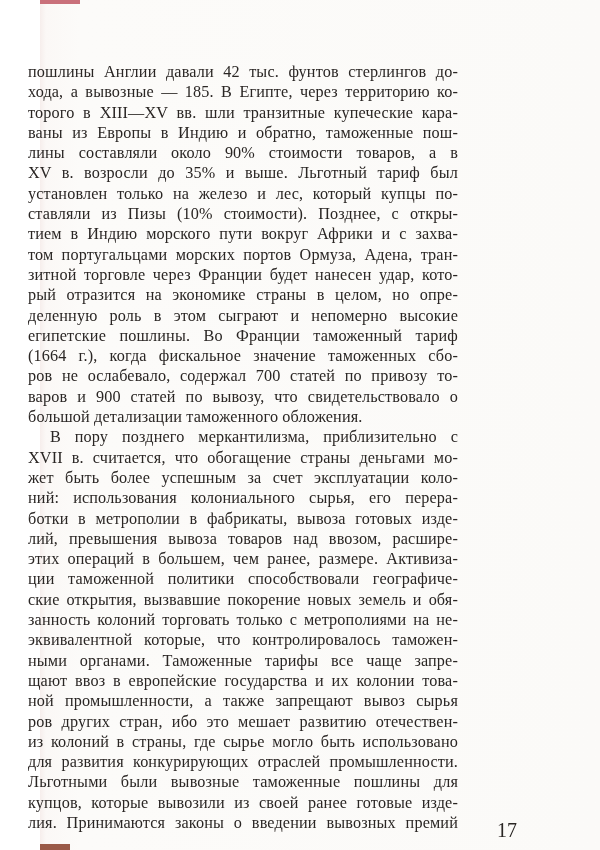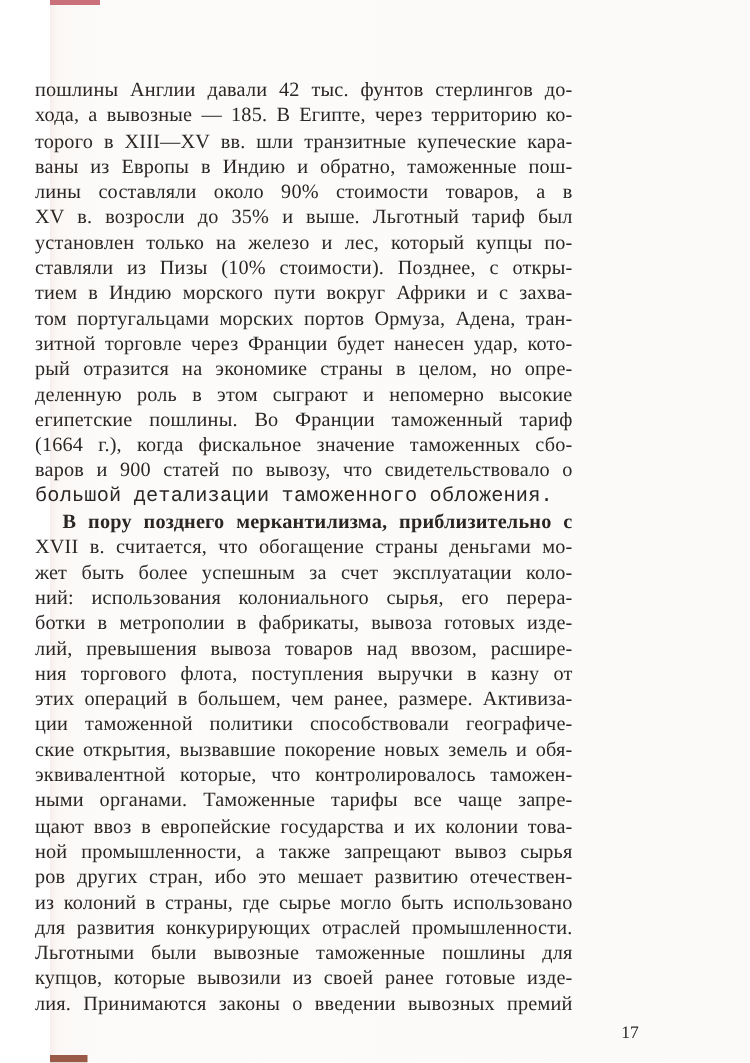--- a/index.html
+++ b/index.html
@@ -26,25 +26,25 @@
   }
   .text-block {
     position:absolute; left:28px; top:62px; width:430px;
     font-size:16.2px; line-height:20.3px; color:#2a2624;
     letter-spacing:0.15px;
   }
   .line {
     display:block; white-space:nowrap; text-align:justify;
     text-align-last:justify; height:20.3px;
   }
-  .line.last { text-align-last:left;font-family:Liberation Mono, monospace; }
-  .line.indent { padding-left:22px;font-weight:bold; }
+  .line.last { text-align-last:left; }
+  .line.indent { padding-left:22px; }
   .page-number {
     position:absolute; left:497px; top:819px;
-    font-size:14px; color:#2a2624;
+    font-size:20px; color:#2a2624;
   }
 </style>
 </head>
 <body>
 
 <div class="scan-margin"></div>
 <div class="page"></div>
 <div class="page-edge-top"></div>
 <div class="page-edge-bottom"></div>
 
@@ -59,35 +59,36 @@
     <span class="line">XV в. возросли до 35% и выше. Льготный тариф был</span>
     <span class="line">установлен только на железо и лес, который купцы по-</span>
     <span class="line">ставляли из Пизы (10% стоимости). Позднее, с откры-</span>
     <span class="line">тием в Индию морского пути вокруг Африки и с захва-</span>
     <span class="line">том португальцами морских портов Ормуза, Адена, тран-</span>
     <span class="line">зитной торговле через Франции будет нанесен удар, кото-</span>
     <span class="line">рый отразится на экономике страны в целом, но опре-</span>
     <span class="line">деленную роль в этом сыграют и непомерно высокие</span>
     <span class="line">египетские пошлины. Во Франции таможенный тариф</span>
     <span class="line">(1664 г.), когда фискальное значение таможенных сбо-</span>
+    <span class="line">ров не ослабевало, содержал 700 статей по привозу то-</span>
     <span class="line">варов и 900 статей по вывозу, что свидетельствовало о</span>
     <span class="line last">большой детализации таможенного обложения.</span>
   </div>
 
   <div>
     <span class="line indent">В пору позднего меркантилизма, приблизительно с</span>
     <span class="line">XVII в. считается, что обогащение страны деньгами мо-</span>
     <span class="line">жет быть более успешным за счет эксплуатации коло-</span>
     <span class="line">ний: использования колониального сырья, его перера-</span>
     <span class="line">ботки в метрополии в фабрикаты, вывоза готовых изде-</span>
     <span class="line">лий, превышения вывоза товаров над ввозом, расшире-</span>
-    <span class="line">ния торгового флота, поступления выручки в казну от</span>
     <span class="line">этих операций в большем, чем ранее, размере. Активиза-</span>
     <span class="line">ции таможенной политики способствовали географиче-</span>
     <span class="line">ские открытия, вызвавшие покорение новых земель и обя-</span>
+    <span class="line">занность колоний торговать только с метрополиями на не-</span>
     <span class="line">эквивалентной которые, что контролировалось таможен-</span>
     <span class="line">ными органами. Таможенные тарифы все чаще запре-</span>
     <span class="line">щают ввоз в европейские государства и их колонии това-</span>
     <span class="line">ной промышленности, а также запрещают вывоз сырья</span>
     <span class="line">ров других стран, ибо это мешает развитию отечествен-</span>
     <span class="line">из колоний в страны, где сырье могло быть использовано</span>
     <span class="line">для развития конкурирующих отраслей промышленности.</span>
     <span class="line">Льготными были вывозные таможенные пошлины для</span>
     <span class="line">купцов, которые вывозили из своей ранее готовые изде-</span>
     <span class="line">лия. Принимаются законы о введении вывозных премий</span>

